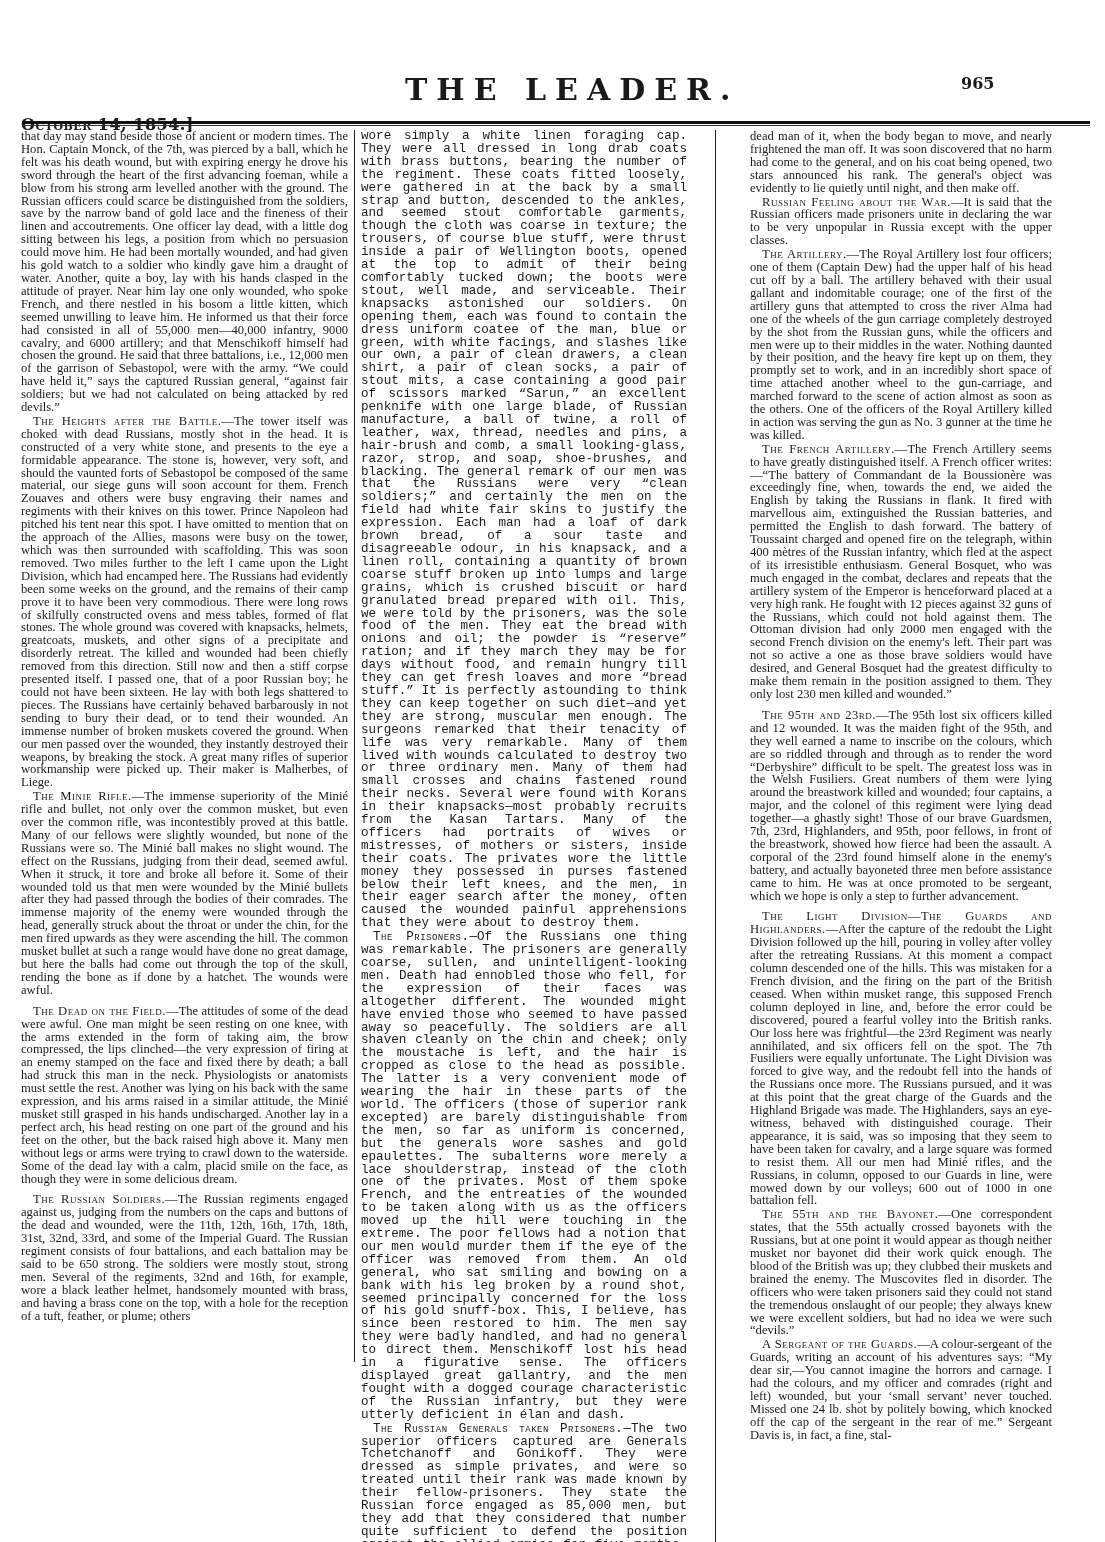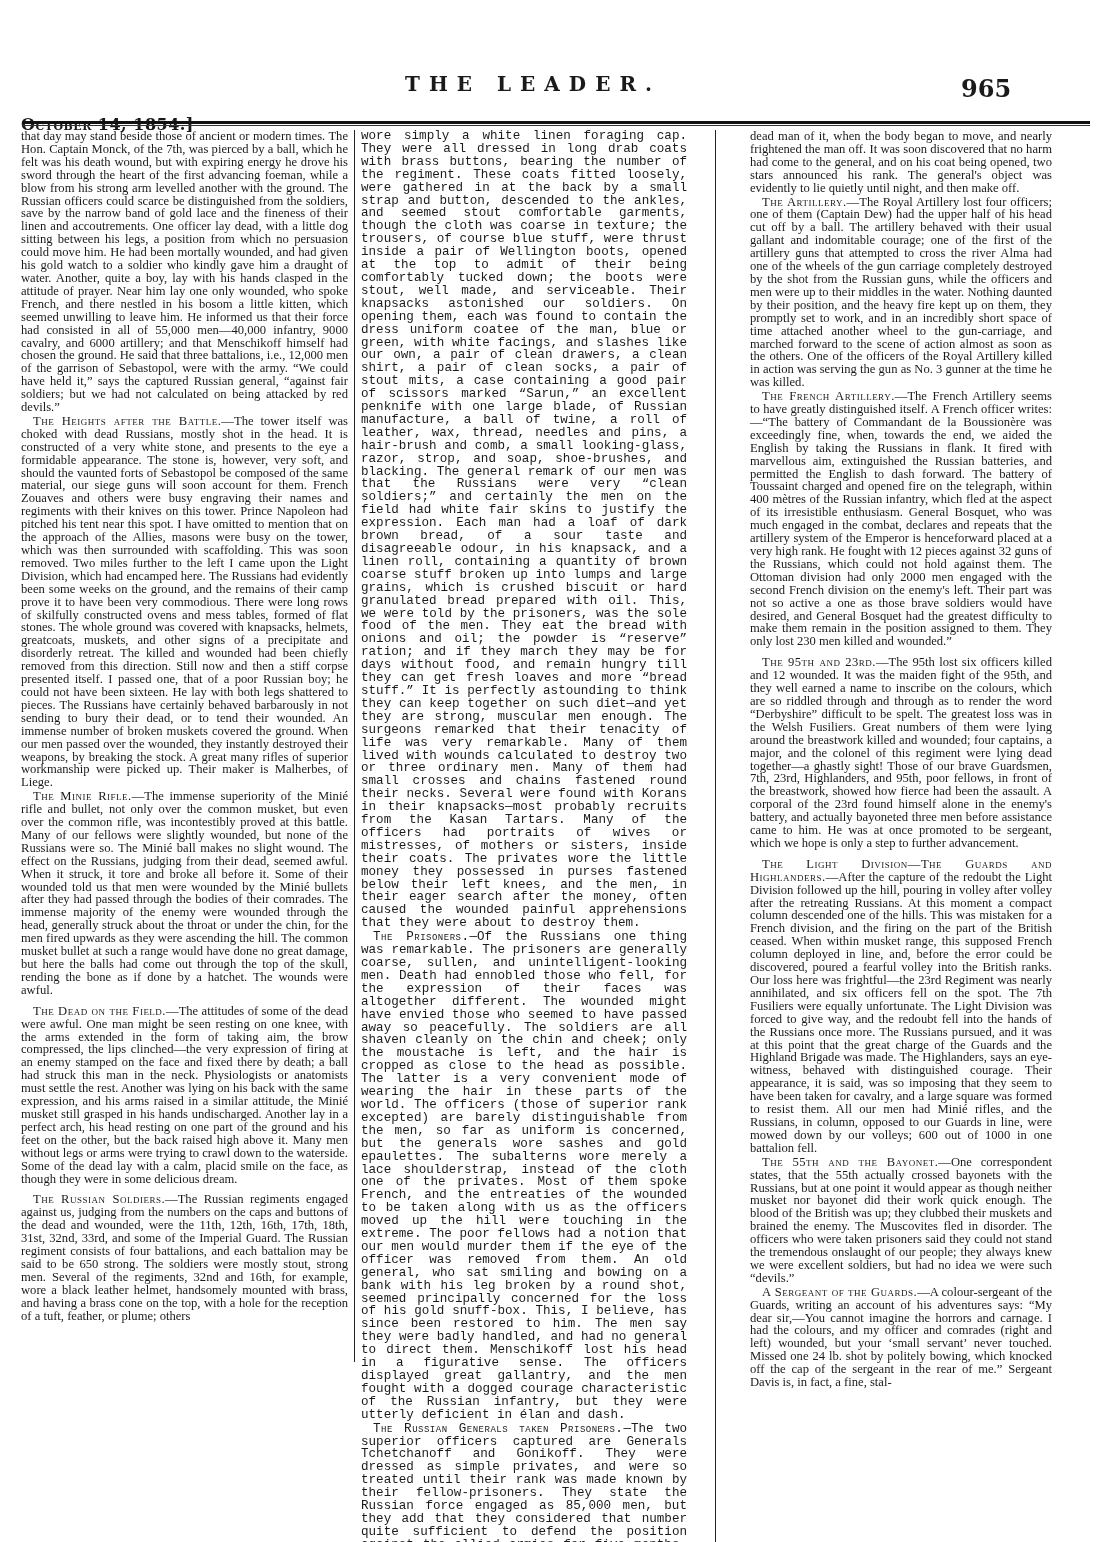--- a/index.html
+++ b/index.html
@@ -1,20 +1,20 @@
 <!DOCTYPE html>
 <html><head>
 <meta charset="utf-8">
 <style>
   html, body { margin: 0; padding: 0; background: #ffffff; }
   body { width: 1105px; height: 1542px; position: relative; overflow: hidden; color: #1a1a1a; }
   .masthead { position: absolute; top: 72px; left: 15px; width: 1080px; height: 36px; }
   .mh-date { position: absolute; left: 6px; top: 16px; font-family: "DejaVu Serif", serif; font-size: 16px; font-weight: bold; letter-spacing: 0.5px; font-variant: small-caps; margin-top: 27px; }
-  .mh-title { position: absolute; left: 390px; top: 0; font-family: "DejaVu Serif", serif; font-size: 20px; font-weight: bold; letter-spacing: 9px; }
-  .mh-page { position: absolute; left: 946px; top: 2px; font-family: "DejaVu Serif", serif; font-size: 24px; font-weight: bold; }
+  .mh-title { position: absolute; left: 390px; top: 0; font-family: "DejaVu Serif", serif; font-size: 30px; font-weight: bold; letter-spacing: 9px; }
+  .mh-page { position: absolute; left: 946px; top: 2px; font-family: "DejaVu Serif", serif; font-size: 16px; font-weight: bold; }
   .rule { position: absolute; top: 121px; left: 22px; width: 1068px; height: 3px; background: #111; }
   .rule2 { position: absolute; top: 125px; left: 22px; width: 1068px; height: 1px; background: #333; }
   .col { position: absolute; top: 130px; font-family: "Liberation Serif", serif; font-size: 12.6px; line-height: 12.9px; text-align: justify; hyphens: manual; }
   .col1 { left: 21px; width: 327px; }
   .col2 { left: 361px; width: 326px; font-family: Liberation Mono, monospace; }
   .col3 { left: 750px; width: 302px; }
   .vline { position: absolute; width: 1px; background: #222; }
   .v1 { left: 354px; top: 130px; height: 1232px; }
   .v2 { left: 715px; top: 130px; height: 1412px; }
   p { margin: 0; text-indent: 0; }
@@ -46,19 +46,20 @@
 </div>
 
 <div class="col col2">
   <p><span>wore simply a white linen foraging cap. They were all dressed in long drab coats with brass buttons, bearing the number of the regiment. These coats fitted loosely, were gathered in at the back by a small strap and button, descended to the ankles, and seemed stout comfortable garments, though the cloth was coarse in texture; the trousers, of course blue stuff, were thrust inside a pair of Wellington boots, opened at the top to admit of their being comfortably tucked down; the boots were stout, well made, and serviceable. Their knapsacks astonished our soldiers. On opening them, each was found to contain the dress uniform coatee of the man, blue or green, with white facings, and slashes like our own, a pair of clean drawers, a clean shirt, a pair of clean socks, a pair of stout mits, a case containing a good pair of scissors marked “Sarun,” an excellent penknife with one large blade, of Russian manufacture, a ball of twine, a roll of leather, wax, thread, needles and pins, a hair-brush and comb, a small looking-glass, razor, strop, and soap, shoe-brushes, and blacking. The general remark of our men was that the Russians were very “clean soldiers;” and certainly the men on the field had white fair skins to justify the expression. Each man had a loaf of dark brown bread, of a sour taste and disagreeable odour, in his knapsack, and a linen roll, containing a quantity of brown coarse stuff broken up into lumps and large grains, which is crushed biscuit or hard granulated bread prepared with oil. This, we were told by the prisoners, was the sole food of the men. They eat the bread with onions and oil; the powder is “reserve” ration; and if they march they may be for days without food, and remain hungry till they can get fresh loaves and more “bread stuff.” It is perfectly astounding to think they can keep together on such diet—and yet they are strong, muscular men enough. The surgeons remarked that their tenacity of life was very remarkable. Many of them lived with wounds calculated to destroy two or three ordinary men. Many of them had small crosses and chains fastened round their necks. Several were found with Korans in their knapsacks—most probably recruits from the Kasan Tartars. Many of the officers had portraits of wives or mistresses, of mothers or sisters, inside their coats. The privates wore the little money they possessed in purses fastened below their left knees, and the men, in their eager search after the money, often caused the wounded painful apprehensions that they were about to destroy them.</span></p>
   <p class="indent"><span class="sc">The Prisoners.</span><span>—Of the Russians one thing was remarkable. The prisoners are generally coarse, sullen, and unintelligent-looking men. Death had ennobled those who fell, for the expression of their faces was altogether different. The wounded might have envied those who seemed to have passed away so peacefully. The soldiers are all shaven cleanly on the chin and cheek; only the moustache is left, and the hair is cropped as close to the head as possible. The latter is a very convenient mode of wearing the hair in these parts of the world. The officers (those of superior rank excepted) are barely distinguishable from the men, so far as uniform is concerned, but the generals wore sashes and gold epaulettes. The subalterns wore merely a lace shoulderstrap, instead of the cloth one of the privates. Most of them spoke French, and the entreaties of the wounded to be taken along with us as the officers moved up the hill were touching in the extreme. The poor fellows had a notion that our men would murder them if the eye of the officer was removed from them. An old general, who sat smiling and bowing on a bank with his leg broken by a round shot, seemed principally concerned for the loss of his gold snuff-box. This, I believe, has since been restored to him. The men say they were badly handled, and had no general to direct them. Menschikoff lost his head in a figurative sense. The officers displayed great gallantry, and the men fought with a dogged courage characteristic of the Russian infantry, but they were utterly deficient in élan and dash.</span></p>
   <p class="indent"><span class="sc">The Russian Generals taken Prisoners.</span><span>—The two superior officers captured are Generals Tchetchanoff and Gonikoff. They were dressed as simple privates, and were so treated until their rank was made known by their fellow-prisoners. They state the Russian force engaged as 85,000 men, but they add that they considered that number quite sufficient to defend the position against the allied armies for five months. One of them is now on board the Agamemnon. He is very sulky, and says he thought he “was to have fought against men, not against devils dressed in red.” The other general was found underneath a soldier's coat, with his son, both wounded, on the 21st. He says he was glad to be wounded by one of the Queen's Guards, adding that he should not have liked to be wounded “by any of those people in petticoats” (Highlanders). The following is the way in which they were captured:—One of them was captured after the battle under rather singular circumstances. He had heard the firing, and, perfectly confident that the action must have resulted in our repulse, came with a single attendant to the heights to congratulate, as he believed, Prince Menschikoff upon his victory. To his intense surprise he was made prisoner, and brought in by Sergeant Trotter, of the Coldstream Guards, who was on duty at one of the outposts. The other was captured in the redoubt. He was stretched on the ground beside his fallen horse, apparently dead. An artilleryman, who had taken a violent fancy to his coat, was about to divest the supposed</span></p>
 </div>
 
 <div class="col col3">
   <p><span>dead man of it, when the body began to move, and nearly frightened the man off. It was soon discovered that no harm had come to the general, and on his coat being opened, two stars announced his rank. The general's object was evidently to lie quietly until night, and then make off.</span></p>
+  <p class="indent"><span class="sc">Russian Feeling about the War.</span><span>—It is said that the Russian officers made prisoners unite in declaring the war to be very unpopular in Russia except with the upper classes.</span></p>
   <p class="indent"><span class="sc">The Artillery.</span><span>—The Royal Artillery lost four officers; one of them (Captain Dew) had the upper half of his head cut off by a ball. The artillery behaved with their usual gallant and indomitable courage; one of the first of the artillery guns that attempted to cross the river Alma had one of the wheels of the gun carriage completely destroyed by the shot from the Russian guns, while the officers and men were up to their middles in the water. Nothing daunted by their position, and the heavy fire kept up on them, they promptly set to work, and in an incredibly short space of time attached another wheel to the gun-carriage, and marched forward to the scene of action almost as soon as the others. One of the officers of the Royal Artillery killed in action was serving the gun as No. 3 gunner at the time he was killed.</span></p>
   <p class="indent"><span class="sc">The French Artillery.</span><span>—The French Artillery seems to have greatly distinguished itself. A French officer writes:—“The battery of Commandant de la Boussionère was exceedingly fine, when, towards the end, we aided the English by taking the Russians in flank. It fired with marvellous aim, extinguished the Russian batteries, and permitted the English to dash forward. The battery of Toussaint charged and opened fire on the telegraph, within 400 mètres of the Russian infantry, which fled at the aspect of its irresistible enthusiasm. General Bosquet, who was much engaged in the combat, declares and repeats that the artillery system of the Emperor is henceforward placed at a very high rank. He fought with 12 pieces against 32 guns of the Russians, which could not hold against them. The Ottoman division had only 2000 men engaged with the second French division on the enemy's left. Their part was not so active a one as those brave soldiers would have desired, and General Bosquet had the greatest difficulty to make them remain in the position assigned to them. They only lost 230 men killed and wounded.”</span></p>
   <p class="indent gap"><span class="sc">The 95th and 23rd.</span><span>—The 95th lost six officers killed and 12 wounded. It was the maiden fight of the 95th, and they well earned a name to inscribe on the colours, which are so riddled through and through as to render the word “Derbyshire” difficult to be spelt. The greatest loss was in the Welsh Fusiliers. Great numbers of them were lying around the breastwork killed and wounded; four captains, a major, and the colonel of this regiment were lying dead together—a ghastly sight! Those of our brave Guardsmen, 7th, 23rd, Highlanders, and 95th, poor fellows, in front of the breastwork, showed how fierce had been the assault. A corporal of the 23rd found himself alone in the enemy's battery, and actually bayoneted three men before assistance came to him. He was at once promoted to be sergeant, which we hope is only a step to further advancement.</span></p>
   <p class="indent gap"><span class="sc">The Light Division—The Guards and Highlanders.</span><span>—After the capture of the redoubt the Light Division followed up the hill, pouring in volley after volley after the retreating Russians. At this moment a compact column descended one of the hills. This was mistaken for a French division, and the firing on the part of the British ceased. When within musket range, this supposed French column deployed in line, and, before the error could be discovered, poured a fearful volley into the British ranks. Our loss here was frightful—the 23rd Regiment was nearly annihilated, and six officers fell on the spot. The 7th Fusiliers were equally unfortunate. The Light Division was forced to give way, and the redoubt fell into the hands of the Russians once more. The Russians pursued, and it was at this point that the great charge of the Guards and the Highland Brigade was made. The Highlanders, says an eye-witness, behaved with distinguished courage. Their appearance, it is said, was so imposing that they seem to have been taken for cavalry, and a large square was formed to resist them. All our men had Minié rifles, and the Russians, in column, opposed to our Guards in line, were mowed down by our volleys; 600 out of 1000 in one battalion fell.</span></p>
   <p class="indent"><span class="sc">The 55th and the Bayonet.</span><span>—One correspondent states, that the 55th actually crossed bayonets with the Russians, but at one point it would appear as though neither musket nor bayonet did their work quick enough. The blood of the British was up; they clubbed their muskets and brained the enemy. The Muscovites fled in disorder. The officers who were taken prisoners said they could not stand the tremendous onslaught of our people; they always knew we were excellent soldiers, but had no idea we were such “devils.”</span></p>
   <p class="indent"><span class="sc">A Sergeant of the Guards.</span><span>—A colour-sergeant of the Guards, writing an account of his adventures says: “My dear sir,—You cannot imagine the horrors and carnage. I had the colours, and my officer and comrades (right and left) wounded, but your ‘small servant’ never touched. Missed one 24 lb. shot by politely bowing, which knocked off the cap of the sergeant in the rear of me.” Sergeant Davis is, in fact, a fine, stal-</span></p>
 </div>
 
 </body></html>

